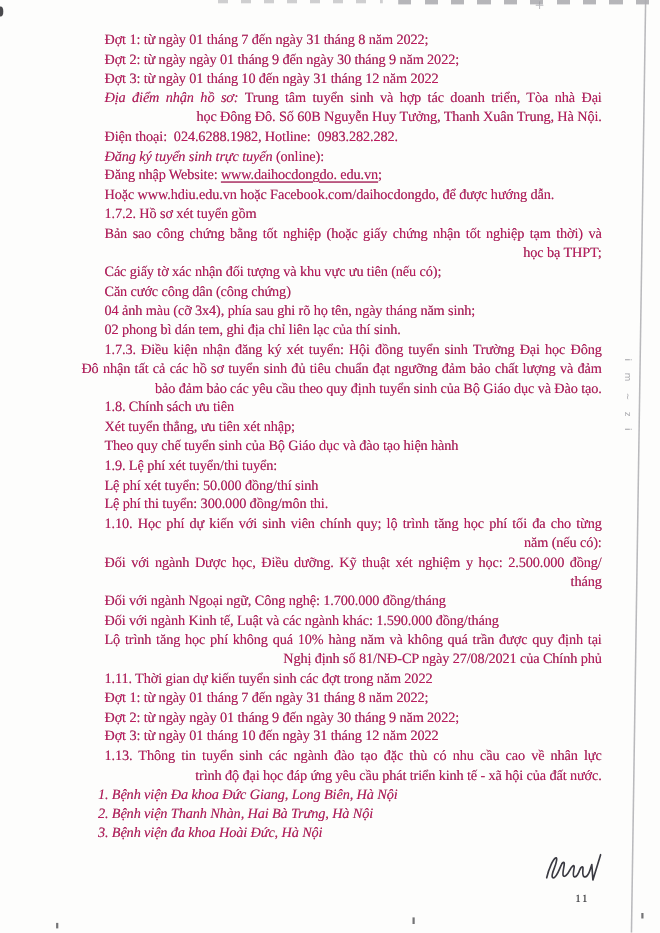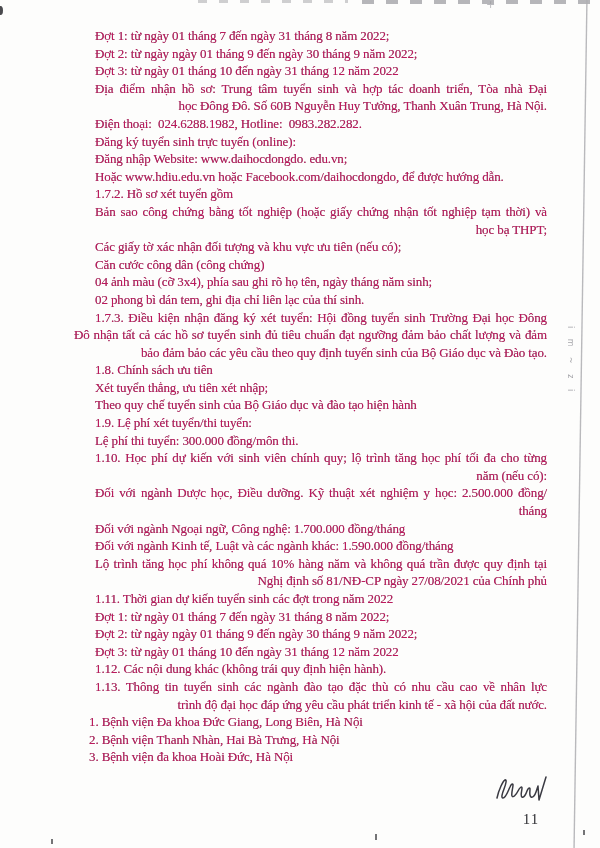--- a/index.html
+++ b/index.html
@@ -17,27 +17,27 @@
     font-size:13px;line-height:17.6px;
     color:#be185d;
     letter-spacing:-0.12px;
     text-shadow:0 0 .5px rgba(40,40,40,.55);
   }
   .line{white-space:normal;}
   .ind0{padding-left:0;text-align:right;}
   .ind1{padding-left:21px;}
   .ind2{padding-left:15px;}
   .just{text-align:justify;text-align-last:justify;}
-  .it{}
-  .un{text-underline-offset:2px;margin-top:20px;}
+  .it{font-style:italic;}
+  .un{text-decoration:underline;text-underline-offset:2px;margin-top:20px;}
 
   
   #page-number{
     position:absolute;left:523px;top:812px;
-    font-size:14px;color:#3c3c40;letter-spacing:1.5px;
+    font-size:10px;color:#3c3c40;letter-spacing:1.5px;
     text-shadow:0 0 .4px rgba(60,60,60,.5);
   }
 
   
   #signature{position:absolute;left:492px;top:772px;width:60px;height:38px;}
 
   
   .edge-line{position:absolute;left:0;top:0;width:600px;height:848px;pointer-events:none;}
   .top-dashes-a{
     position:absolute;left:198px;top:0;width:150px;height:3px;
@@ -98,34 +98,34 @@
       <div class="line ind1"><span>Căn cước công dân (công chứng)</span></div>
       <div class="line ind1"><span>04 ảnh màu (cỡ 3x4), phía sau ghi rõ họ tên, ngày tháng năm sinh;</span></div>
       <div class="line ind1"><span>02 phong bì dán tem, ghi địa chỉ liên lạc của thí sinh.</span></div>
       <div class="line ind1 just"><span>1.7.3. Điều kiện nhận đăng ký xét tuyển: Hội đồng tuyển sinh Trường Đại học Đông</span></div>
       <div class="line ind0 just"><span>Đô nhận tất cả các hồ sơ tuyển sinh đủ tiêu chuẩn đạt ngưỡng đảm bảo chất lượng và đảm</span></div>
       <div class="line ind0"><span>bảo đảm bảo các yêu cầu theo quy định tuyển sinh của Bộ Giáo dục và Đào tạo.</span></div>
       <div class="line ind1"><span>1.8. Chính sách ưu tiên</span></div>
       <div class="line ind1"><span>Xét tuyển thẳng, ưu tiên xét nhập;</span></div>
       <div class="line ind1"><span>Theo quy chế tuyển sinh của Bộ Giáo dục và đào tạo hiện hành</span></div>
       <div class="line ind1"><span>1.9. Lệ phí xét tuyển/thi tuyển:</span></div>
+      <div class="line ind1"><span>Lệ phí xét tuyển: 50.000 đồng/thí sinh</span></div>
       <div class="line ind1"><span>Lệ phí thi tuyển: 300.000 đồng/môn thi.</span></div>
       <div class="line ind1 just"><span>1.10. Học phí dự kiến với sinh viên chính quy; lộ trình tăng học phí tối đa cho từng</span></div>
       <div class="line ind0"><span>năm (nếu có):</span></div>
       <div class="line ind1 just"><span>Đối với ngành Dược học, Điều dưỡng. Kỹ thuật xét nghiệm y học: 2.500.000 đồng/</span></div>
       <div class="line ind0"><span>tháng</span></div>
       <div class="line ind1"><span>Đối với ngành Ngoại ngữ, Công nghệ: 1.700.000 đồng/tháng</span></div>
       <div class="line ind1"><span>Đối với ngành Kinh tế, Luật và các ngành khác: 1.590.000 đồng/tháng</span></div>
       <div class="line ind1 just"><span>Lộ trình tăng học phí không quá 10% hàng năm và không quá trần được quy định tại</span></div>
       <div class="line ind0"><span>Nghị định số 81/NĐ-CP ngày 27/08/2021 của Chính phủ</span></div>
       <div class="line ind1"><span>1.11. Thời gian dự kiến tuyển sinh các đợt trong năm 2022</span></div>
       <div class="line ind1"><span>Đợt 1: từ ngày 01 tháng 7 đến ngày 31 tháng 8 năm 2022;</span></div>
       <div class="line ind1"><span>Đợt 2: từ ngày ngày 01 tháng 9 đến ngày 30 tháng 9 năm 2022;</span></div>
       <div class="line ind1"><span>Đợt 3: từ ngày 01 tháng 10 đến ngày 31 tháng 12 năm 2022</span></div>
-      <div class="line ind1"><span>1.12. Các nội dung khác (không trái quy định hiện hành).</span></div>
       <div class="line ind1 just"><span>1.13. Thông tin tuyển sinh các ngành đào tạo đặc thù có nhu cầu cao về nhân lực</span></div>
       <div class="line ind0"><span>trình độ đại học đáp ứng yêu cầu phát triển kinh tế - xã hội của đất nước.</span></div>
       <div class="line ind2"><span class="it">1. Bệnh viện Đa khoa Đức Giang, Long Biên, Hà Nội</span></div>
       <div class="line ind2"><span class="it">2. Bệnh viện Thanh Nhàn, Hai Bà Trưng, Hà Nội</span></div>
       <div class="line ind2"><span class="it">3. Bệnh viện đa khoa Hoài Đức, Hà Nội</span></div>
     </div>
 
   <svg class="edge-line">
     <line x1="587" y1="-4" x2="574" y2="852" stroke="#aeaeb2" stroke-width="1.4" opacity="0.85"></line>
   </svg>

